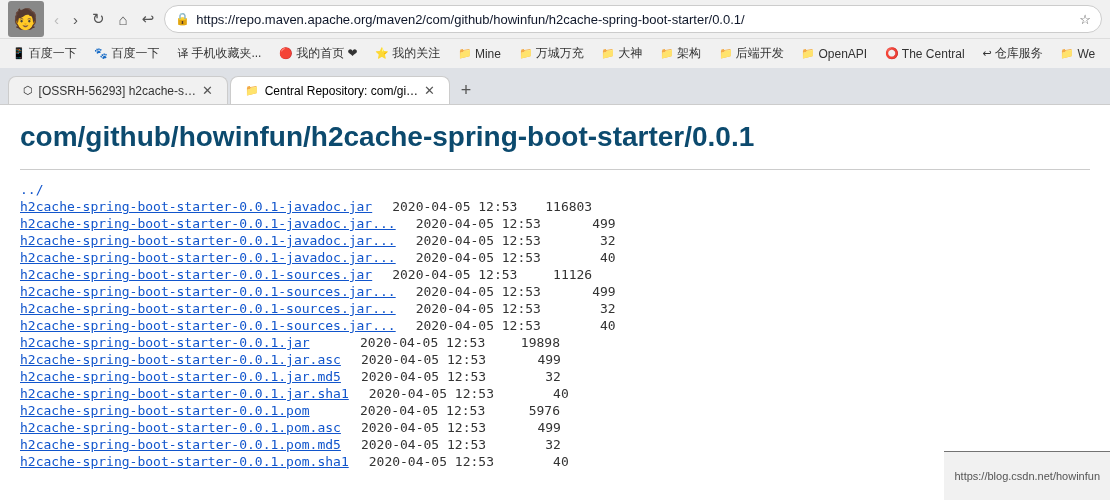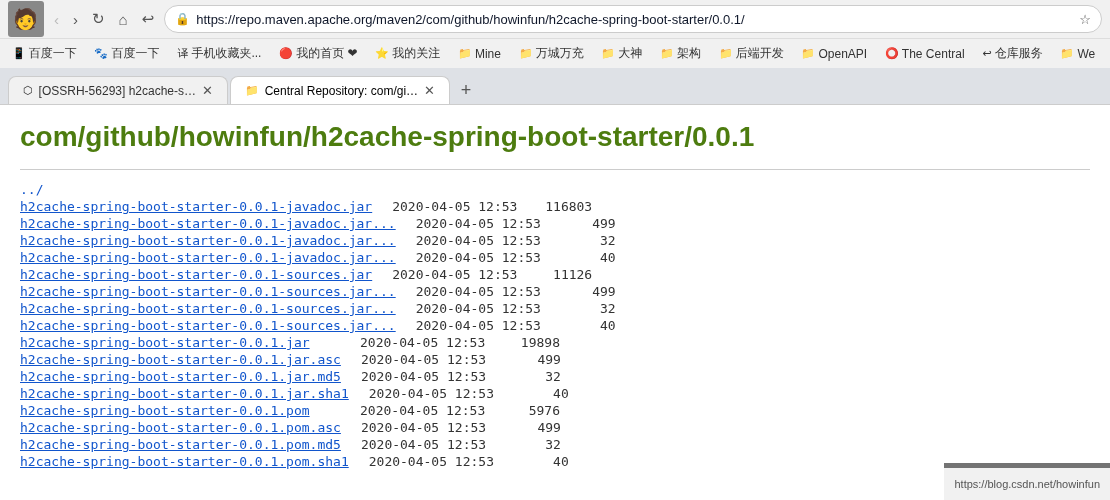--- a/index.html
+++ b/index.html
@@ -26,33 +26,33 @@
     .tabs-bar { display: flex; align-items: flex-end; padding: 4px 8px 0; background: #dee1e6; gap: 2px; height: 36px; }
     .tab { display: flex; align-items: center; gap: 6px; padding: 6px 14px; background: #f1f1f1; border-radius: 8px 8px 0 0; font-size: 12px; color: #333; cursor: pointer; max-width: 220px; border: 1px solid #ccc; border-bottom: none; }
     .tab.active { background: #fff; color: #000; }
     .tab-title { flex: 1; overflow: hidden; text-overflow: ellipsis; white-space: nowrap; max-width: 160px; }
     .tab-favicon { font-size: 11px; }
     .tab-close { font-size: 13px; color: #555; cursor: pointer; }
     .tab-new { width: 28px; height: 28px; display: flex; align-items: center; justify-content: center; font-size: 18px; color: #555; cursor: pointer; }
 
     
     .page-content { padding: 16px 20px; background: #fff; }
-    .page-title { font-size: 28px; font-weight: bold; color: #4d7c0f; margin-bottom: 16px; }
+    .page-title { font-size: 28px; font-weight: bold; color: #0c4a6e; margin-bottom: 16px; }
     .divider { border: none; border-top: 1px solid #ccc; margin-bottom: 12px; }
 
     
     .file-listing { font-family: monospace; font-size: 13px; }
     .file-row { display: flex; align-items: center; margin-bottom: 2px; gap: 0; }
     .parent-link { color: #1155cc; text-decoration: none; }
     .file-link { color: #1155cc; cursor: pointer; min-width: 320px; }
     .file-date { color: #333; margin-left: 20px; min-width: 130px; }
     .file-size { color: #333; text-align: right; min-width: 70px; }
 
     
-    .status-bar { position: fixed; bottom: 0; right: 0; background: #f1f1f1; border-top: 5px solid #737373; padding: 10px 10px; font-size: 11px; color: #555; }
+    .status-bar { position: fixed; bottom: 0; right: 0; background: #f1f1f1; border-top: 1px solid #737373; padding: 18px 10px; font-size: 11px; color: #555; }
 
     .avatar-placeholder { width: 36px; height: 36px; background: #888; border-radius: 3px; overflow: hidden; display: flex; align-items: center; justify-content: center; }
   </style>
 </head>
 <body>
 
 <div class="browser-chrome">
 
   <div class="nav-bar">
     <div class="avatar-placeholder">

